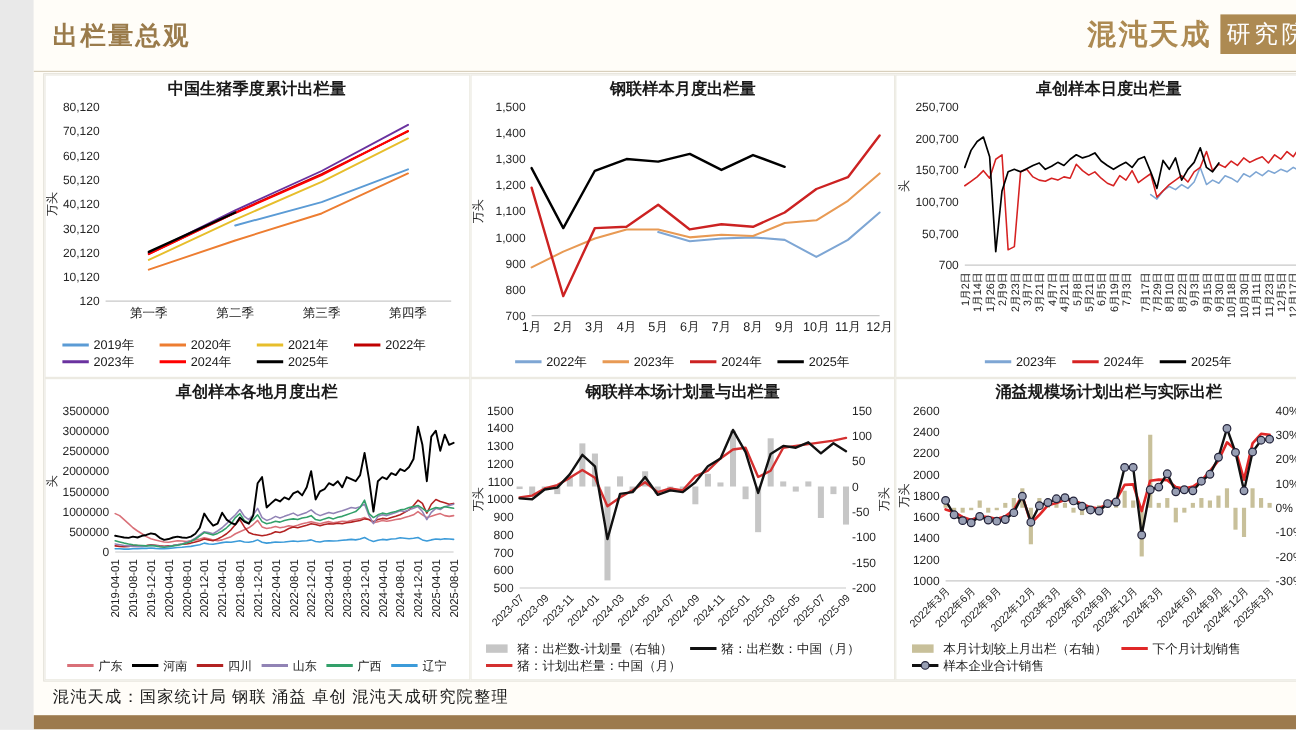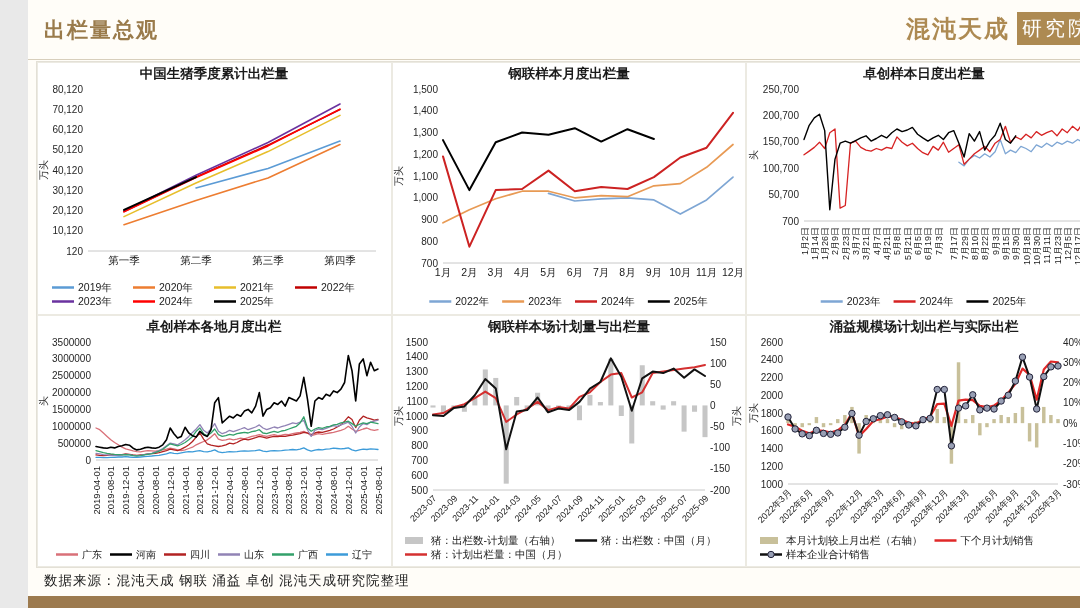--- a/index.html
+++ b/index.html
@@ -418,15 +418,15 @@
           <text x="38" y="228" font-size="10.5" fill="#1a1a1a" text-anchor="start">本月计划较上月出栏（右轴）</text>
           <line x1="186.5" y1="224.5" x2="208.5" y2="224.5" stroke="#E02828" stroke-width="2.5"></line>
           <text x="212.5" y="228" font-size="10.5" fill="#1a1a1a" text-anchor="start">下个月计划销售</text>
           <line x1="12" y1="238.5" x2="34" y2="238.5" stroke="#111111" stroke-width="2.5"></line>
           <circle cx="23" cy="238.5" r="3.2" fill="#989FB4" stroke="#23233A" stroke-width="1"></circle>
           <text x="38" y="242" font-size="10.5" fill="#1a1a1a" text-anchor="start">样本企业合计销售</text>
         </svg>
       </div>
   </div>
 
-  <div class="ftr">数据来源：混沌天成 钢联 涌益 卓创 混沌天成研究院整理</div>
+  <div class="ftr">混沌天成：国家统计局 钢联 涌益 卓创 混沌天成研究院整理</div>
   <div class="bar"></div>
 </div>
 
 </body></html>

